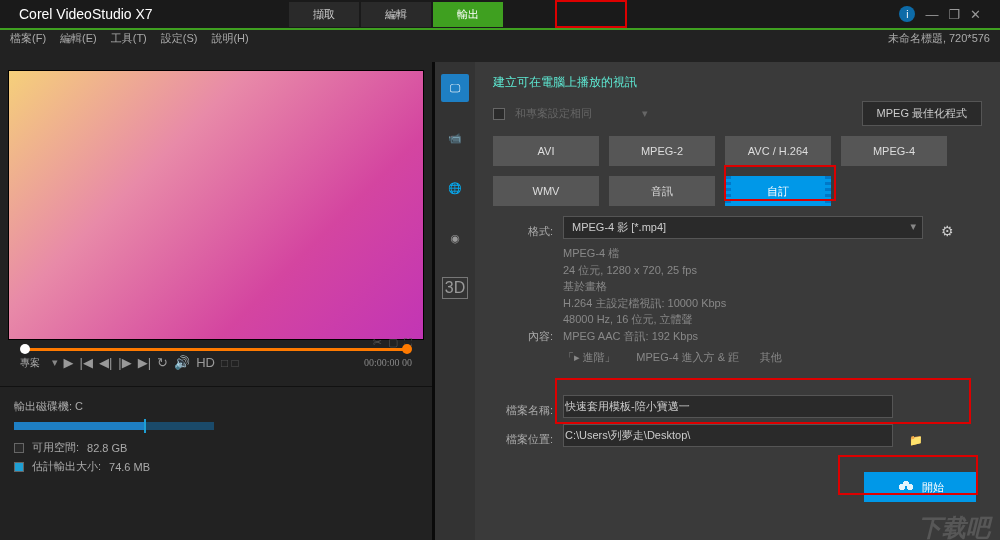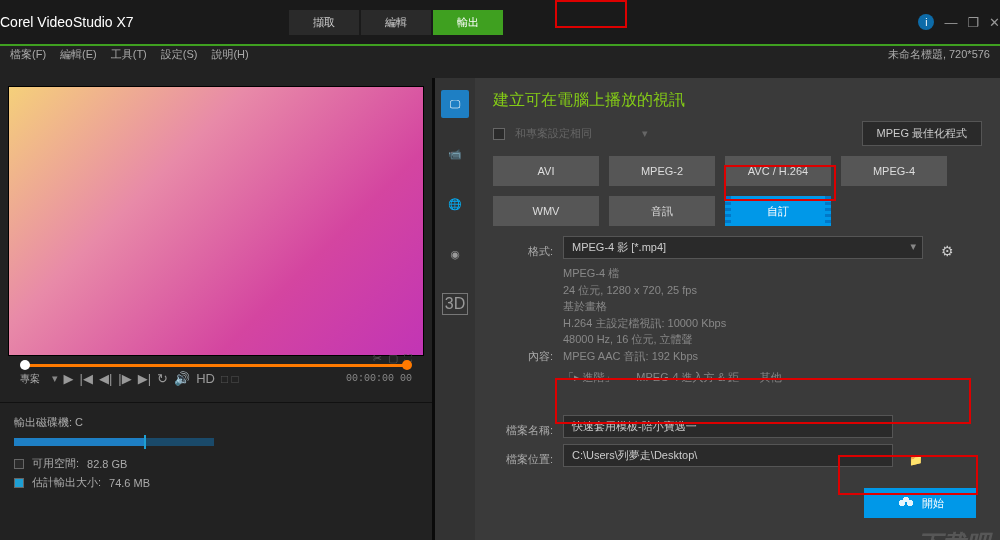--- a/index.html
+++ b/index.html
@@ -1,17 +1,17 @@
 <!DOCTYPE html>
 <html><head>
 <meta charset="utf-8">
 <style>
 *{margin:0;padding:0;box-sizing:border-box;font-family:"Microsoft YaHei",Arial,sans-serif;font-size:11px}
 body{background:#1a1a1a;color:#ccc;width:1000px;height:540px;overflow:hidden;position:relative}
-.titlebar{height:44px;background:#1a1a1a;display:flex;align-items:center;padding:0 0}
+.titlebar{height:28px;background:#1a1a1a;display:flex;align-items:center;padding:0 19px}
 .app-title{color:#fff;font-size:14px;font-weight:300}
 .main-tabs{display:flex;margin-left:auto;margin-right:260px}
 .main-tab{padding:5px 24px;color:#ccc;cursor:pointer;background:#2a2a2a;margin:0 1px}
 .main-tab.active{background:#3fa020;color:#fff}
 .win-controls{display:flex;gap:10px;align-items:center;margin-left:auto}
 .info-icon{width:16px;height:16px;border-radius:50%;background:#0d6ba8;color:#fff;display:flex;align-items:center;justify-content:center;font-size:10px}
 .win-btn{color:#999;cursor:pointer;font-size:13px}
 .green-line{height:2px;background:#3fa020}
 .menubar{height:22px;background:#222;display:flex;align-items:flex-end;padding:16px 10px;gap:14px;color:#aaa}
 .menubar span{cursor:pointer}
@@ -21,61 +21,61 @@
 .preview{margin:8px;flex:0 0 auto}
 .preview-canvas{width:416px;height:270px;background:linear-gradient(135deg,#f5d07a 0%,#e88aa8 35%,#d445a0 70%,#c235b5 100%);border:1px solid #000}
 .timeline-bar{height:12px;position:relative;margin:4px 8px 0}
 .timeline-track{height:3px;background:#ff7a00;position:absolute;top:4px;left:8px;right:8px}
 .timeline-handle{width:10px;height:10px;background:#fff;border-radius:50%;position:absolute;top:0}
 .timeline-handle.start{left:4px}
 .timeline-handle.end{right:4px;background:#ff7a00}
 .playback{display:flex;align-items:center;gap:6px;padding:4px 12px;color:#aaa}
 .pb-label{margin-right:6px;font-size:10px}
 .pb-icon{cursor:pointer;font-size:13px;color:#999}
-.timecode{margin-left:auto;font-family:Liberation Mono, monospace;color:#888;font-size:10px}
+.timecode{margin-left:auto;font-family:Liberation Serif, serif;color:#888;font-size:10px}
 .tc-icons{color:#555;margin-right:8px;font-size:12px}
 .divider-h{height:1px;background:#111;margin:4px 0}
 .storage{padding:8px 14px}
 .storage-title{color:#aaa;margin-bottom:8px}
 .storage-bar{height:8px;background:#1a4a6a;position:relative;margin-bottom:10px;width:200px}
 .storage-used{height:100%;background:#1e7fc4;width:130px}
 .storage-tick{position:absolute;width:2px;height:14px;background:#1e9fd4;top:-3px;left:130px}
 .storage-item{display:flex;align-items:center;gap:8px;margin:4px 0;color:#aaa}
 .sq{width:10px;height:10px;border:1px solid #666}
 .sq.blue{background:#1e7fc4}
 .sq.dark{background:#2a2a2a}
 .sq.cyan{background:#1e9fd4}
 .mini-icons{display:flex;gap:6px;color:#555;font-size:13px;padding:2px 12px;justify-content:flex-end;margin-top:-22px}
 .vdivider{width:3px;background:#0a0a0a}
 .side-tabs{width:40px;background:#333;display:flex;flex-direction:column;align-items:center;padding-top:12px;gap:22px}
 .side-tab{width:28px;height:28px;display:flex;align-items:center;justify-content:center;color:#999;cursor:pointer;font-size:15px}
 .side-tab.active{background:#1e7fc4;color:#fff;border-radius:2px}
 .right-panel{flex:1;background:#3a3a3a;padding:12px 18px;position:relative}
-.section-title{color:#84cc16;margin-bottom:10px;font-size:16px}
+.section-title{color:#5eead4;margin-bottom:10px;font-size:12px}
 .opt-row{display:flex;align-items:center;gap:10px;margin-bottom:10px}
 .checkbox{width:12px;height:12px;border:1px solid #666;background:#2a2a2a;cursor:pointer}
 .checkbox.checked::after{content:"✓";color:#fff;font-size:10px;position:relative;top:-2px;left:1px}
 .dim-text{color:#666}
 .mpeg-opt-btn{background:#2a2a2a;border:1px solid #555;padding:4px 14px;color:#ccc;cursor:pointer;margin-left:auto}
 .format-grid{display:flex;flex-wrap:wrap;gap:10px;margin-bottom:10px}
 .fmt-btn{width:106px;height:30px;background:#565656;color:#ddd;display:flex;align-items:center;justify-content:center;cursor:pointer;font-size:11px;position:relative}
 .fmt-btn.selected{background:#0098e8;color:#fff}
 .fmt-btn.selected::before,.fmt-btn.selected::after{content:"";position:absolute;top:0;bottom:0;width:6px;background:repeating-linear-gradient(#0078c8 0 3px,#0098e8 3px 6px)}
 .fmt-btn.selected::before{left:0}
 .fmt-btn.selected::after{right:0}
 .form-row{display:flex;align-items:flex-end;gap:10px;margin:6px 0}
 .form-label{width:60px;text-align:right;color:#aaa;padding-top:3px}
 .form-select{flex:1;background:#2a2a2a;border:1px solid #555;padding:3px 8px;color:#ccc;position:relative;max-width:360px}
 .form-select::after{content:"▾";position:absolute;right:6px;color:#888}
 .gear{color:#ccc;margin-left:8px;cursor:pointer;font-size:14px}
 .info-block{color:#888;line-height:1.5;font-size:10px}
 .info-footer{color:#888;margin-top:6px;font-size:10px}
 .info-footer span{margin-right:18px}
 .file-row{margin-top:30px}
-.file-input{flex:1;background:#2a2a2a;border:1px solid #555;padding:3px 8px;color:#ccc;max-width:330px}
+.file-input{flex:1;background:#2a2a2a;border:1px solid #555;padding:3px 1px;color:#ccc;max-width:330px}
 .browse-icon{color:#888;margin-left:6px;cursor:pointer}
 .bottom-opts{margin-top:10px;margin-left:70px}
 .bottom-opts .opt-row{margin-bottom:4px}
 .start-btn{position:absolute;right:24px;bottom:48px;width:112px;height:30px;background:#0098e8;color:#fff;display:flex;align-items:center;justify-content:center;cursor:pointer;font-size:12px}
 .start-btn::before{content:"";width:20px;height:14px;background:#fff;margin-right:6px;-webkit-mask:radial-gradient(circle at 30% 50%,#000 3px,transparent 3px),radial-gradient(circle at 70% 50%,#000 3px,transparent 3px),radial-gradient(circle at 50% 25%,#000 3px,transparent 3px);mask:radial-gradient(circle at 30% 50%,#000 3px,transparent 3px),radial-gradient(circle at 70% 50%,#000 3px,transparent 3px),radial-gradient(circle at 50% 25%,#000 3px,transparent 3px);opacity:.9}
 .watermark{position:absolute;right:10px;bottom:6px;color:rgba(255,255,255,.15);font-size:24px;font-style:italic;font-weight:bold}
 .annot-box-tabs{position:absolute;top:0;left:555px;width:72px;height:28px;border:2px solid #d00;pointer-events:none}
 .annot-box-custom{position:absolute;top:165px;left:724px;width:112px;height:36px;border:2px solid #d00;pointer-events:none}
 .annot-box-files{position:absolute;top:378px;left:555px;width:416px;height:46px;border:2px solid #d00;pointer-events:none}
 .annot-box-start{position:absolute;top:455px;left:838px;width:140px;height:40px;border:2px solid #d00;pointer-events:none}

